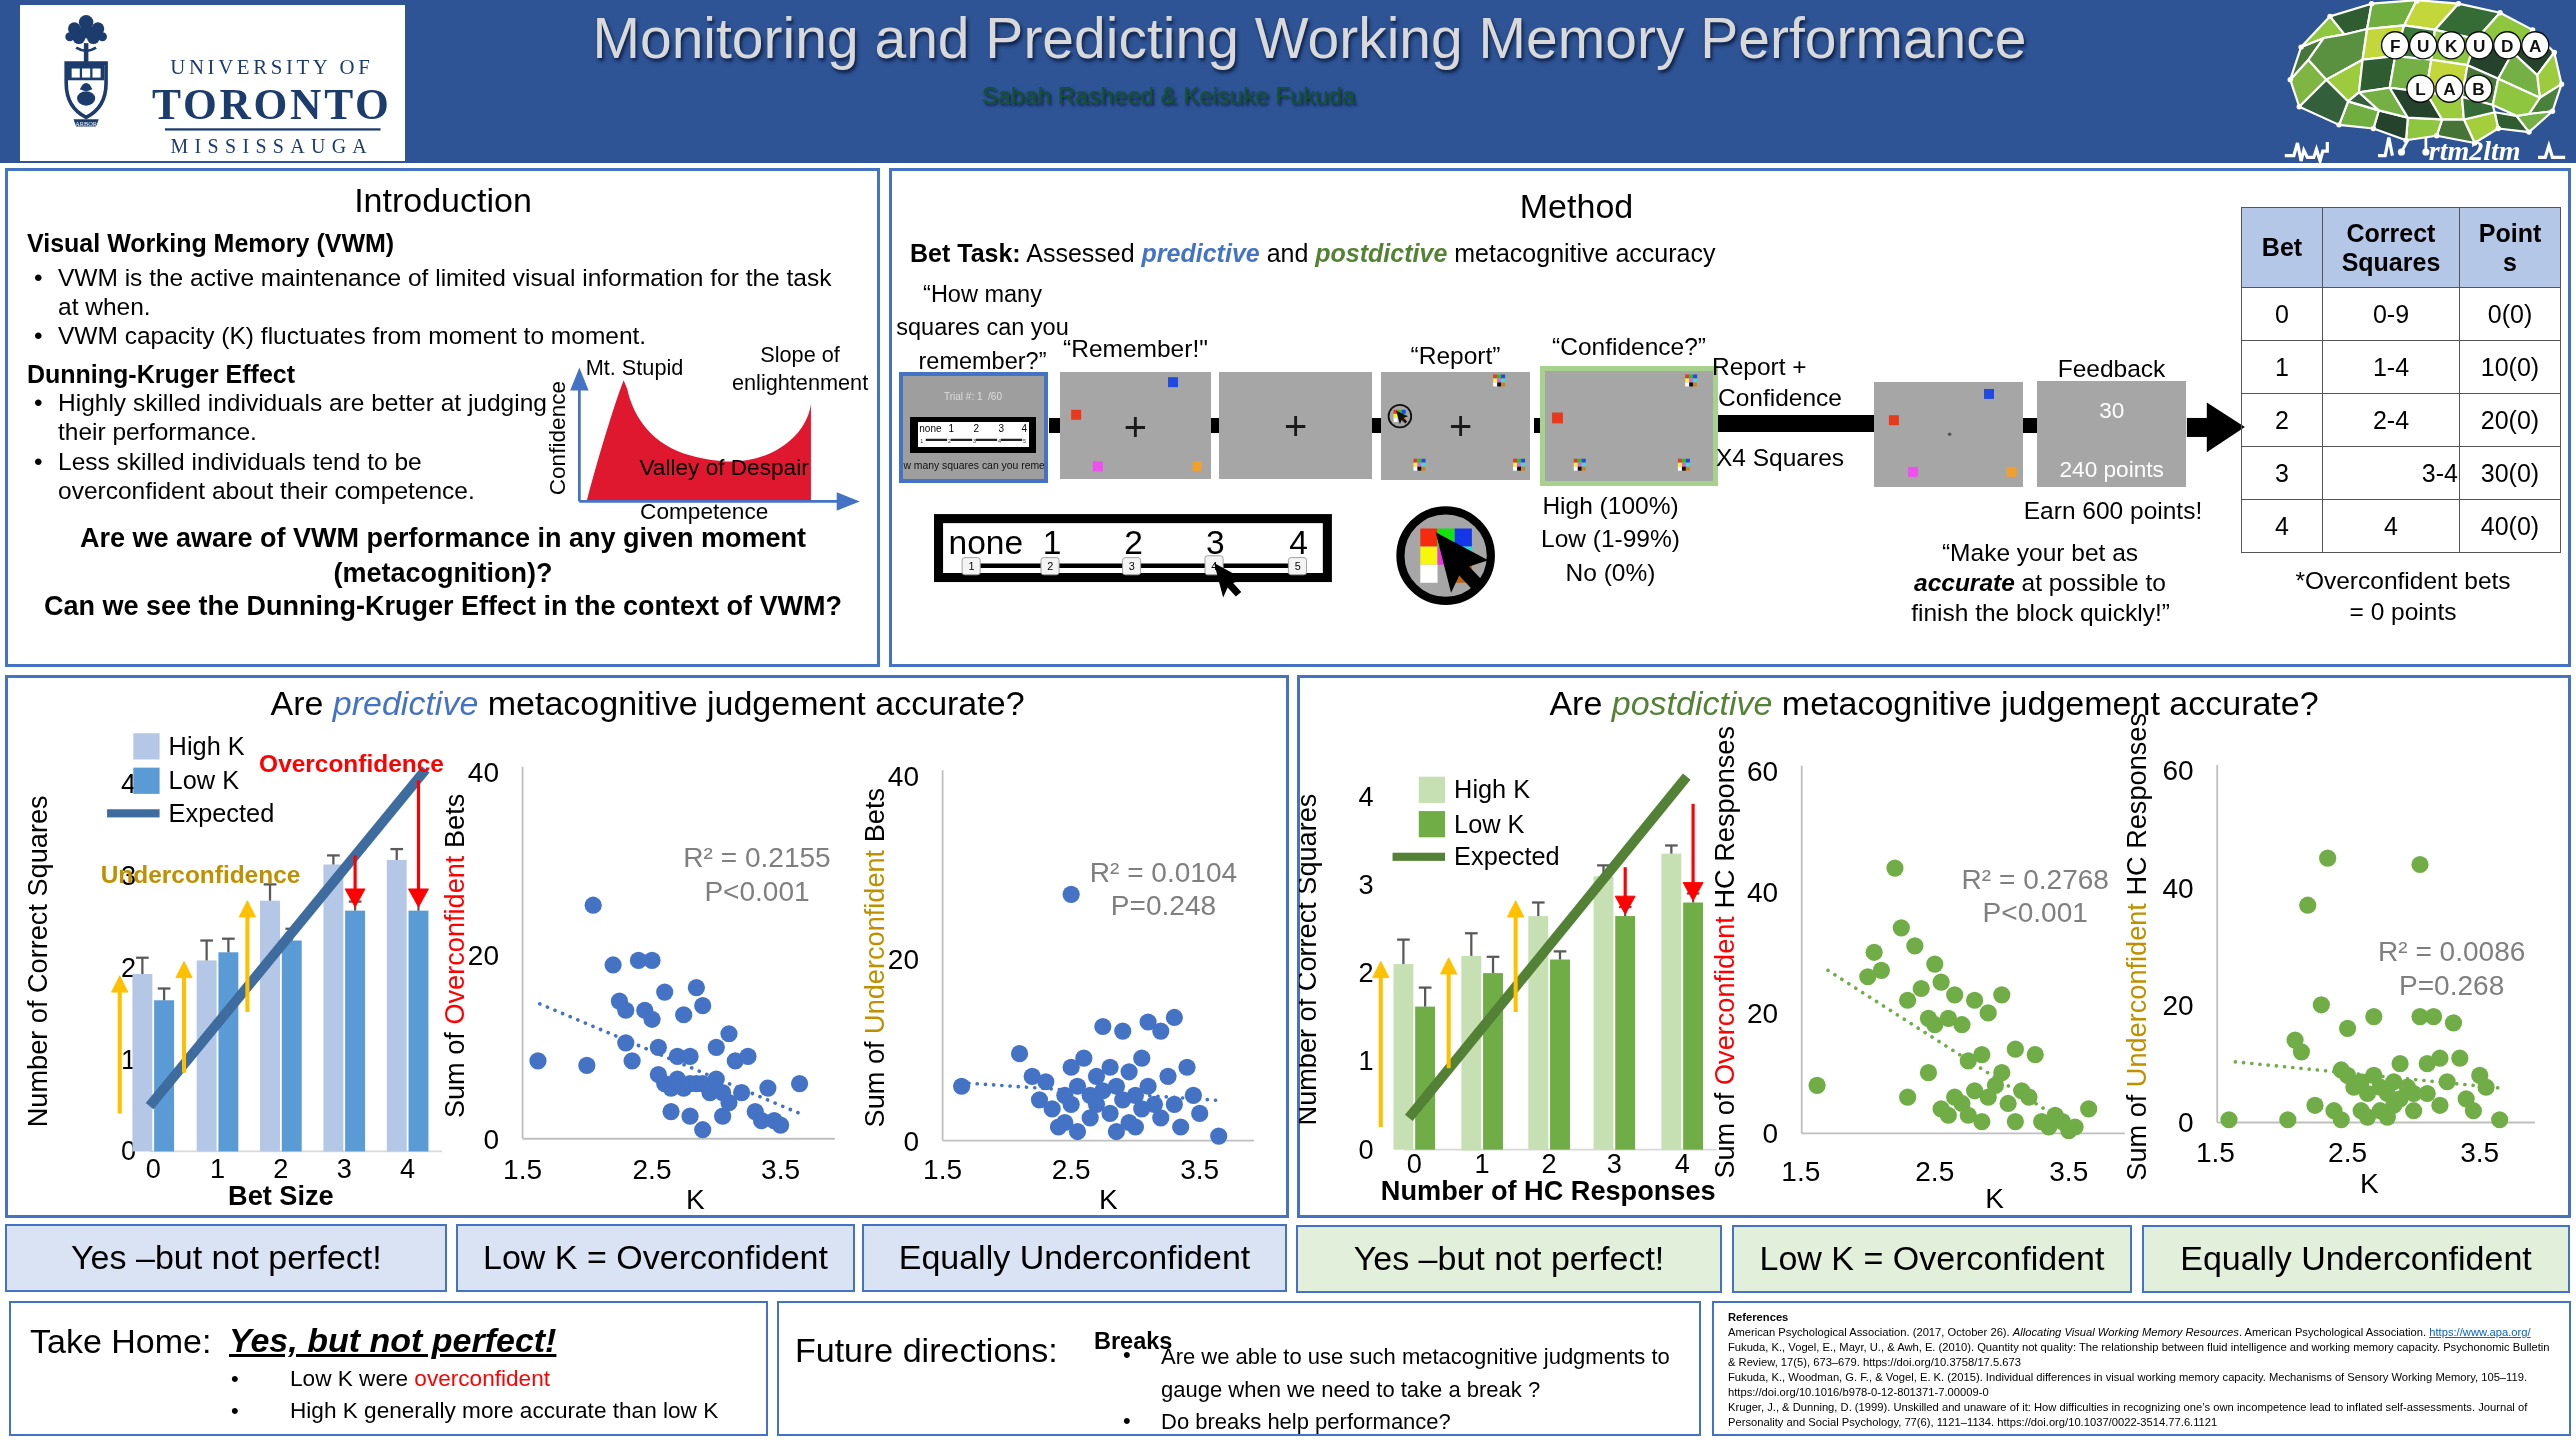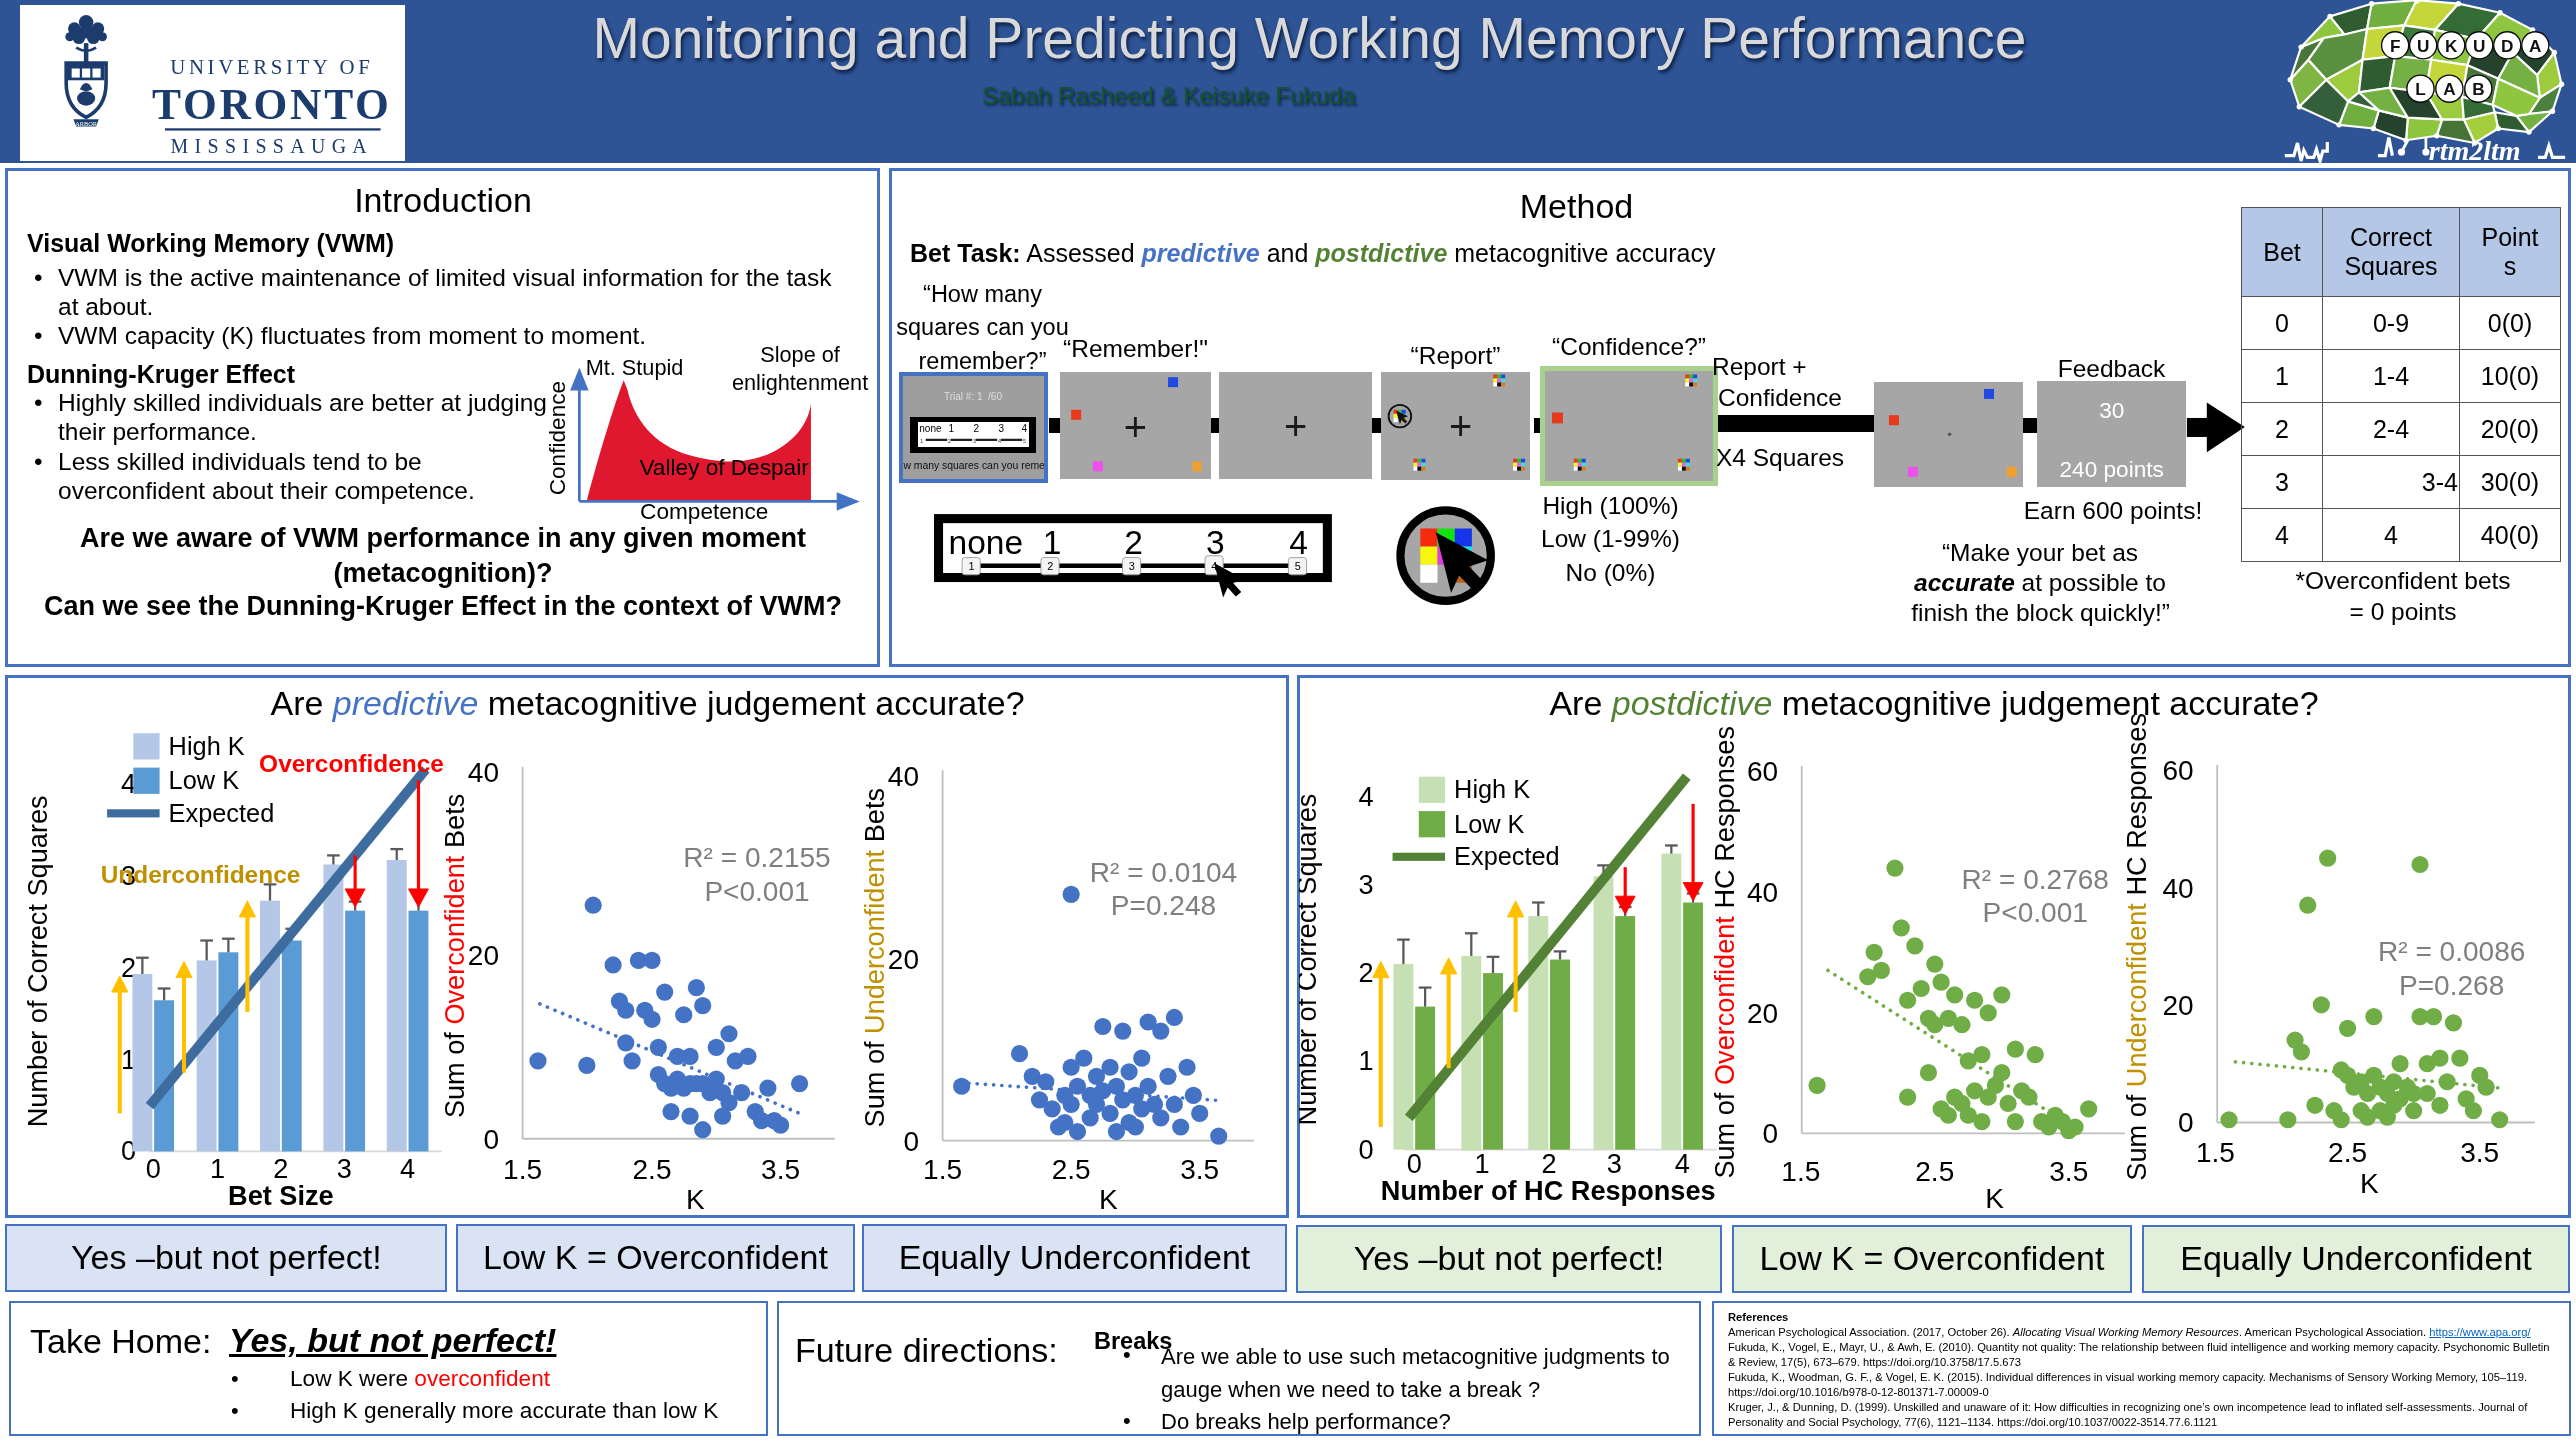--- a/index.html
+++ b/index.html
@@ -130,21 +130,21 @@
 </g>
 <path d="M2,172 l10,0 4,-14 4,20 3,-12 4,8 7,0 3,-9 4,13 3,-11 5,0 0,-10 M105,172 l8,0 4,-20 4,20" stroke="#fff" stroke-width="3.5" fill="none"></path>
 <text x="212" y="177" text-anchor="middle" font-family="Liberation Serif" font-style="italic" font-weight="bold" font-size="31px" fill="#fff">rtm2ltm</text>
 <path d="M282,174 l8,0 4,-13 4,13 14,0" stroke="#fff" stroke-width="3.5" fill="none"></path>
 </svg>
 <div class="box" style="left:5.4px;top:168px;width:875px;height:499px;"></div>
 <div class="abs" style="left:9px;top:181px;font-size:34px;width:868px;text-align:center;">Introduction</div>
 <div class="abs" style="left:27px;top:229px;font-size:25px;white-space:nowrap;"><b>Visual Working Memory (VWM)</b></div>
 <div class="abs" style="left:34px;top:264px;font-size:24.5px;white-space:nowrap;">•</div>
 <div class="abs" style="left:58px;top:264px;font-size:24.5px;white-space:nowrap;">VWM is the active maintenance of limited visual information for the task</div>
-<div class="abs" style="left:58px;top:293px;font-size:24.5px;white-space:nowrap;">at about.</div>
+<div class="abs" style="left:58px;top:293px;font-size:24.5px;white-space:nowrap;">at when.</div>
 <div class="abs" style="left:34px;top:322px;font-size:24.5px;white-space:nowrap;">•</div>
 <div class="abs" style="left:58px;top:322px;font-size:24.5px;white-space:nowrap;">VWM capacity (K) fluctuates from moment to moment.</div>
 <div class="abs" style="left:27px;top:360px;font-size:25px;white-space:nowrap;"><b>Dunning-Kruger Effect</b></div>
 <div class="abs" style="left:34px;top:389px;font-size:24.5px;white-space:nowrap;">•</div>
 <div class="abs" style="left:58px;top:389px;font-size:24.5px;white-space:nowrap;">Highly skilled individuals are better at judging</div>
 <div class="abs" style="left:58px;top:418px;font-size:24.5px;white-space:nowrap;">their performance.</div>
 <div class="abs" style="left:34px;top:448px;font-size:24.5px;white-space:nowrap;">•</div>
 <div class="abs" style="left:58px;top:448px;font-size:24.5px;white-space:nowrap;">Less skilled individuals tend to be</div>
 <div class="abs" style="left:58px;top:477px;font-size:24.5px;white-space:nowrap;">overconfident about their competence.</div>
 <div class="abs" style="left:9px;top:523px;font-size:27px;width:868px;text-align:center;"><b>Are we aware of VWM performance in any given moment</b></div>
@@ -370,21 +370,21 @@
 </g>
 <path d="M45,30 l17,67 9,-19 16,17 11,-10 -16,-17 21,-7 z" fill="#000"></path>
 </svg>
 <table style="position:absolute;left:2241px;top:207px;width:319px;height:338px;border-collapse:collapse;font-size:25px;text-align:center;table-layout:fixed;">
 <colgroup>
       <col style="width:81px">
       <col style="width:137px">
       <col style="width:101px">
     </colgroup>
 <tbody>
-      <tr style="background:#B4C7E7;height:89px;">
+      <tr style="background:#B4C7E7;height:80px;font-weight:bold;">
         <td style="border:1.8px solid #555;">Bet</td>
         <td style="border:1.8px solid #555;">Correct<br>Squares</td>
         <td style="border:1.8px solid #555;">Point<br>s</td>
       </tr>
 <tr style="height:53px;">
         <td style="border:1.8px solid #555;">0</td>
         <td style="border:1.8px solid #555;">0-9</td>
         <td style="border:1.8px solid #555;">0(0)</td>
       </tr>
 <tr style="height:53px;">

